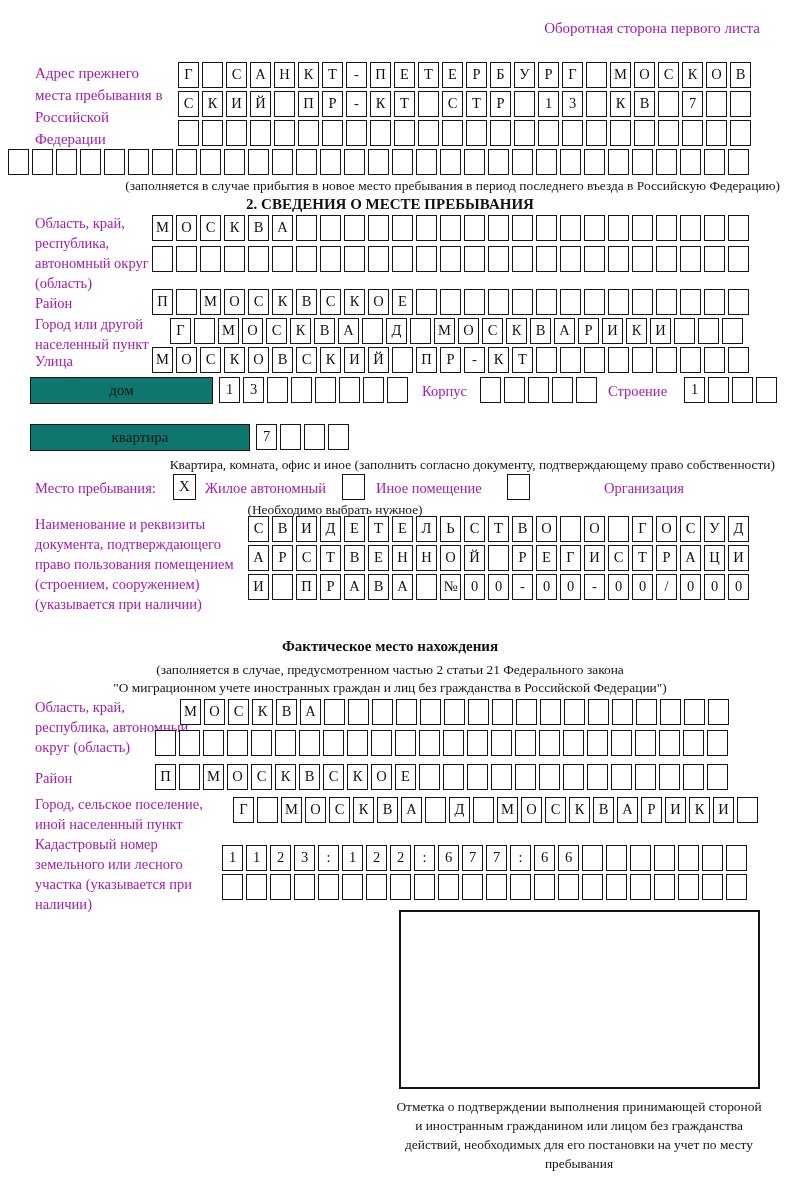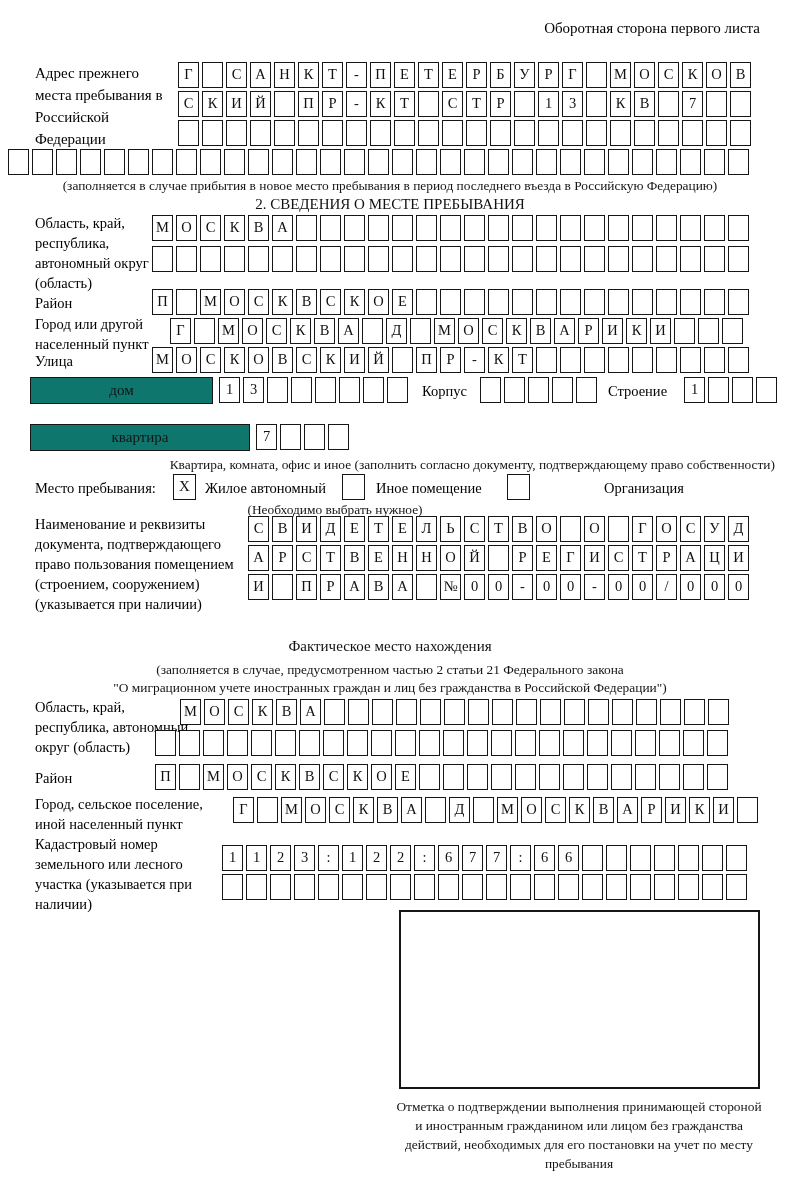--- a/index.html
+++ b/index.html
@@ -5,23 +5,23 @@
   html,body{margin:0;padding:0;background:#fff;}
   #page{
     position:relative;
     width:800px;height:1180px;
     background:#fff;
     color:#111;
     font-family:"Liberation Serif","DejaVu Serif",serif;
     overflow:hidden;
   }
   .abs{position:absolute;}
-  .lbl{font-size:14.5px;line-height:20px;color:#000000;}
+  .lbl{font-size:14.5px;line-height:20px;color:#a21caf;}
   .cap{font-size:13.4px;line-height:18px;color:#151515;}
-  .title{font-size:15px;font-weight:normal;color:#111;}
+  .title{font-size:15px;font-weight:bold;color:#111;}
   .center{text-align:center;}
   .right{text-align:right;}
   .cellrow{white-space:nowrap;height:27px;}
   .cell{
     display:inline-block;box-sizing:border-box;
     width:21px;height:26px;margin-right:3px;
     border:1.6px solid #161616;background:#fff;
     text-align:center;line-height:23px;
     font-size:14.5px;font-family:"Liberation Serif","DejaVu Serif",serif;
     vertical-align:top;color:#111;
@@ -43,21 +43,21 @@
 
 <div id="page">
 
   <div class="abs lbl right" style="top:18px;right:40px;width:300px;font-size:15px;">Оборотная сторона первого листа</div>
 
   <div class="abs lbl" style="left:35px;top:62px;width:142px;font-size:15px;line-height:22px;">Адрес прежнего места пребывания в Российской Федерации</div>
   <div class="abs cellrow" style="left:178px;top:62px;"><span class="cell">Г</span><span class="cell"></span><span class="cell">С</span><span class="cell">А</span><span class="cell">Н</span><span class="cell">К</span><span class="cell">Т</span><span class="cell">-</span><span class="cell">П</span><span class="cell">Е</span><span class="cell">Т</span><span class="cell">Е</span><span class="cell">Р</span><span class="cell">Б</span><span class="cell">У</span><span class="cell">Р</span><span class="cell">Г</span><span class="cell"></span><span class="cell">М</span><span class="cell">О</span><span class="cell">С</span><span class="cell">К</span><span class="cell">О</span><span class="cell">В</span></div>
   <div class="abs cellrow" style="left:178px;top:91px;"><span class="cell">С</span><span class="cell">К</span><span class="cell">И</span><span class="cell">Й</span><span class="cell"></span><span class="cell">П</span><span class="cell">Р</span><span class="cell">-</span><span class="cell">К</span><span class="cell">Т</span><span class="cell"></span><span class="cell">С</span><span class="cell">Т</span><span class="cell">Р</span><span class="cell"></span><span class="cell">1</span><span class="cell">3</span><span class="cell"></span><span class="cell">К</span><span class="cell">В</span><span class="cell"></span><span class="cell">7</span><span class="cell"></span><span class="cell"></span></div>
   <div class="abs cellrow" style="left:178px;top:120px;"><span class="cell"></span><span class="cell"></span><span class="cell"></span><span class="cell"></span><span class="cell"></span><span class="cell"></span><span class="cell"></span><span class="cell"></span><span class="cell"></span><span class="cell"></span><span class="cell"></span><span class="cell"></span><span class="cell"></span><span class="cell"></span><span class="cell"></span><span class="cell"></span><span class="cell"></span><span class="cell"></span><span class="cell"></span><span class="cell"></span><span class="cell"></span><span class="cell"></span><span class="cell"></span><span class="cell"></span></div>
   <div class="abs cellrow" style="left:8px;top:149px;"><span class="cell"></span><span class="cell"></span><span class="cell"></span><span class="cell"></span><span class="cell"></span><span class="cell"></span><span class="cell"></span><span class="cell"></span><span class="cell"></span><span class="cell"></span><span class="cell"></span><span class="cell"></span><span class="cell"></span><span class="cell"></span><span class="cell"></span><span class="cell"></span><span class="cell"></span><span class="cell"></span><span class="cell"></span><span class="cell"></span><span class="cell"></span><span class="cell"></span><span class="cell"></span><span class="cell"></span><span class="cell"></span><span class="cell"></span><span class="cell"></span><span class="cell"></span><span class="cell"></span><span class="cell"></span><span class="cell"></span></div>
-  <div class="abs cap center" style="left:0;top:177px;width:780px;">(заполняется в случае прибытия в новое место пребывания в период последнего въезда в Российскую Федерацию)</div>
+  <div class="abs cap center" style="left:0;top:177px;width:780px;text-align:right;">(заполняется в случае прибытия в новое место пребывания в период последнего въезда в Российскую Федерацию)</div>
 
   <div class="abs title center" style="left:0;top:196px;width:780px;">2. СВЕДЕНИЯ О МЕСТЕ ПРЕБЫВАНИЯ</div>
 
   <div class="abs lbl" style="left:35px;top:213px;width:118px;">Область, край, республика, автономный округ (область)</div>
   <div class="abs cellrow" style="left:152px;top:215px;"><span class="cell">М</span><span class="cell">О</span><span class="cell">С</span><span class="cell">К</span><span class="cell">В</span><span class="cell">А</span><span class="cell"></span><span class="cell"></span><span class="cell"></span><span class="cell"></span><span class="cell"></span><span class="cell"></span><span class="cell"></span><span class="cell"></span><span class="cell"></span><span class="cell"></span><span class="cell"></span><span class="cell"></span><span class="cell"></span><span class="cell"></span><span class="cell"></span><span class="cell"></span><span class="cell"></span><span class="cell"></span><span class="cell"></span></div>
   <div class="abs cellrow" style="left:152px;top:246px;"><span class="cell"></span><span class="cell"></span><span class="cell"></span><span class="cell"></span><span class="cell"></span><span class="cell"></span><span class="cell"></span><span class="cell"></span><span class="cell"></span><span class="cell"></span><span class="cell"></span><span class="cell"></span><span class="cell"></span><span class="cell"></span><span class="cell"></span><span class="cell"></span><span class="cell"></span><span class="cell"></span><span class="cell"></span><span class="cell"></span><span class="cell"></span><span class="cell"></span><span class="cell"></span><span class="cell"></span><span class="cell"></span></div>
 
   <div class="abs lbl" style="left:35px;top:293px;">Район</div>
   <div class="abs cellrow" style="left:152px;top:289px;"><span class="cell">П</span><span class="cell"></span><span class="cell">М</span><span class="cell">О</span><span class="cell">С</span><span class="cell">К</span><span class="cell">В</span><span class="cell">С</span><span class="cell">К</span><span class="cell">О</span><span class="cell">Е</span><span class="cell"></span><span class="cell"></span><span class="cell"></span><span class="cell"></span><span class="cell"></span><span class="cell"></span><span class="cell"></span><span class="cell"></span><span class="cell"></span><span class="cell"></span><span class="cell"></span><span class="cell"></span><span class="cell"></span><span class="cell"></span></div>
 

